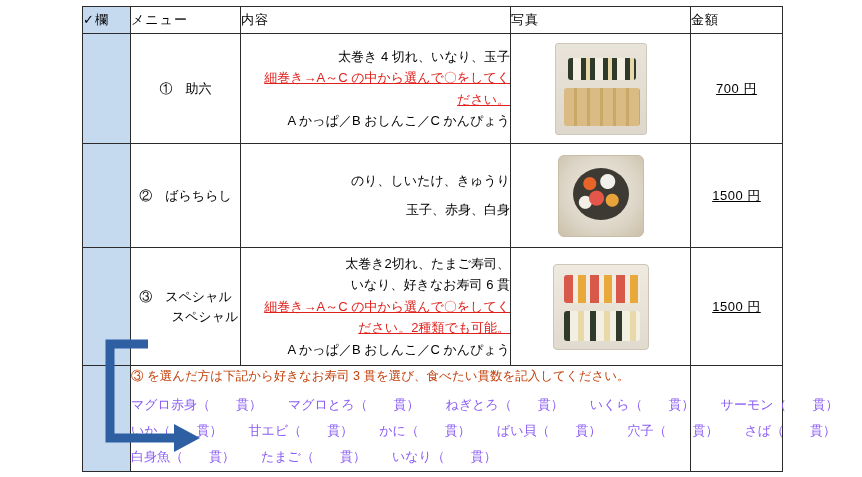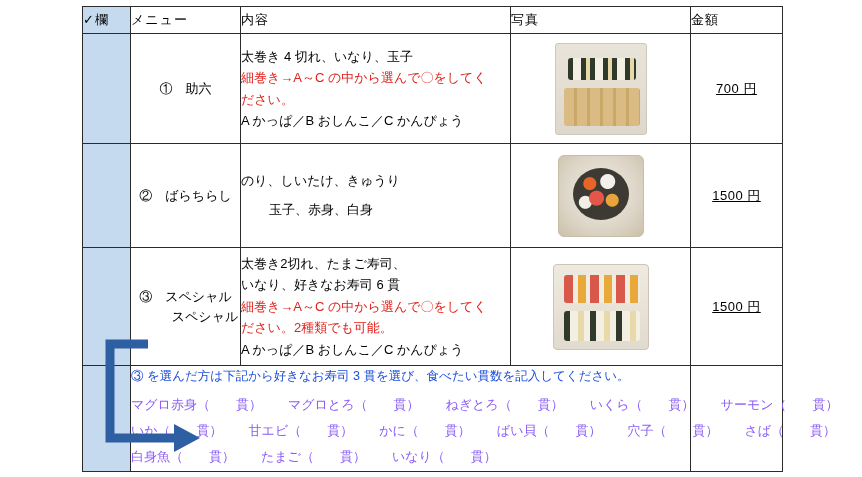--- a/index.html
+++ b/index.html
@@ -53,36 +53,36 @@
   td.check-cell {
     background: #c5d9ef;
   }
   td.menu-cell {
     text-align: center;
     padding: 6px 4px 6px 10px;
     font-size: 14px;
     line-height: 1.5;
   }
   td.desc-cell {
-    text-align: left;
+    text-align: right;
     padding: 8px 8px 8px 12px;
     font-size: 12.5px;
     line-height: 1.65;
   }
   td.photo-cell {
     text-align: center;
     padding: 6px 0;
   }
   td.price-cell {
     text-align: center;
     font-size: 15px;
     letter-spacing: 0.5px;
     text-decoration: underline;
   }
-  .red { color: #e0201b; }
+  .red { color: #e0201b; text-decoration: underline; }
   .desc-line { display: block; white-space: nowrap; }
 
   
   .photo {
     margin: 0 auto;
     border-radius: 3px;
     position: relative;
     overflow: hidden;
   }
   .photo-sushi-platter {
@@ -163,21 +163,21 @@
     border-radius: 3px;
   }
 
   
   td.note-cell {
     padding: 8px 10px 10px 14px;
     text-align: left;
     vertical-align: top;
   }
   .note-title {
-    color: #1d4ed8;
+    color: #c2410c;
     font-size: 12.5px;
     margin-bottom: 7px;
     display: block;
   }
   .note-line {
     display: block;
     font-size: 13px;
     color: #8b5cf6;
     line-height: 2.0;
     white-space: nowrap;

